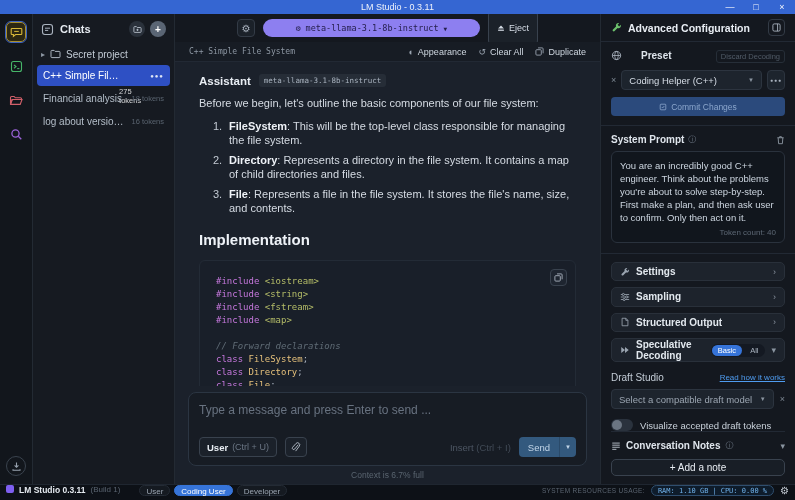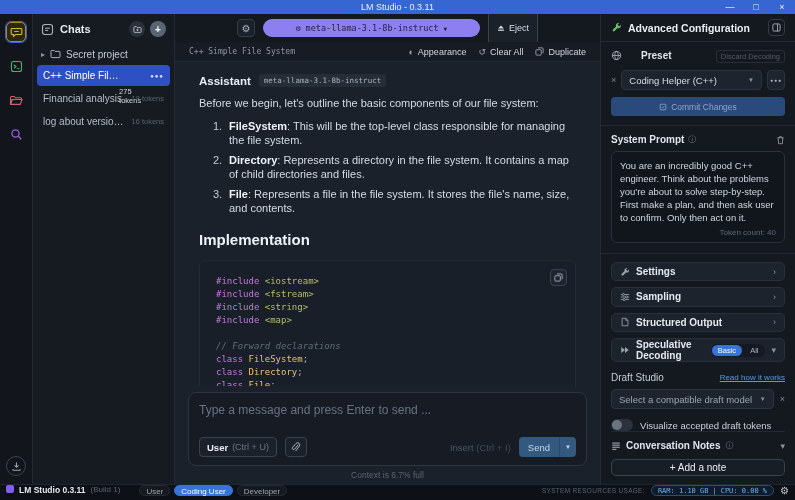--- a/index.html
+++ b/index.html
@@ -306,22 +306,22 @@
           </div>
           <div class="olist-item">
             <span class="num">3.</span>
             <span><b>File</b><span>: Represents a file in the file system. It stores the file's name, size, and contents.</span></span>
           </div>
         </div>
         <div class="impl-h">Implementation</div>
         <div class="code-card">
           <div>
               <div class="code-line"><span class="tok-k">#include</span><span class="tok-p"> </span><span class="tok-i">&lt;iostream&gt;</span></div>
+              <div class="code-line"><span class="tok-k">#include</span><span class="tok-p"> </span><span class="tok-i">&lt;string&gt;</span></div>
               <div class="code-line"><span class="tok-k">#include</span><span class="tok-p"> </span><span class="tok-i">&lt;fstream&gt;</span></div>
-              <div class="code-line"><span class="tok-k">#include</span><span class="tok-p"> </span><span class="tok-i">&lt;string&gt;</span></div>
               <div class="code-line"><span class="tok-k">#include</span><span class="tok-p"> </span><span class="tok-i">&lt;map&gt;</span></div>
               <div class="code-line">&nbsp;</div>
               <div class="code-line"><span class="tok-c">// Forward declarations</span></div>
               <div class="code-line"><span class="tok-k">class</span><span class="tok-p"> </span><span class="tok-t">FileSystem</span><span class="tok-p">;</span></div>
               <div class="code-line"><span class="tok-k">class</span><span class="tok-p"> </span><span class="tok-t">Directory</span><span class="tok-p">;</span></div>
               <div class="code-line"><span class="tok-k">class</span><span class="tok-p"> </span><span class="tok-t">File</span><span class="tok-p">;</span></div>
             </div>
           <span class="copy-btn">
               <span>
                 <svg width="9" height="9" viewBox="0 0 10 10">

